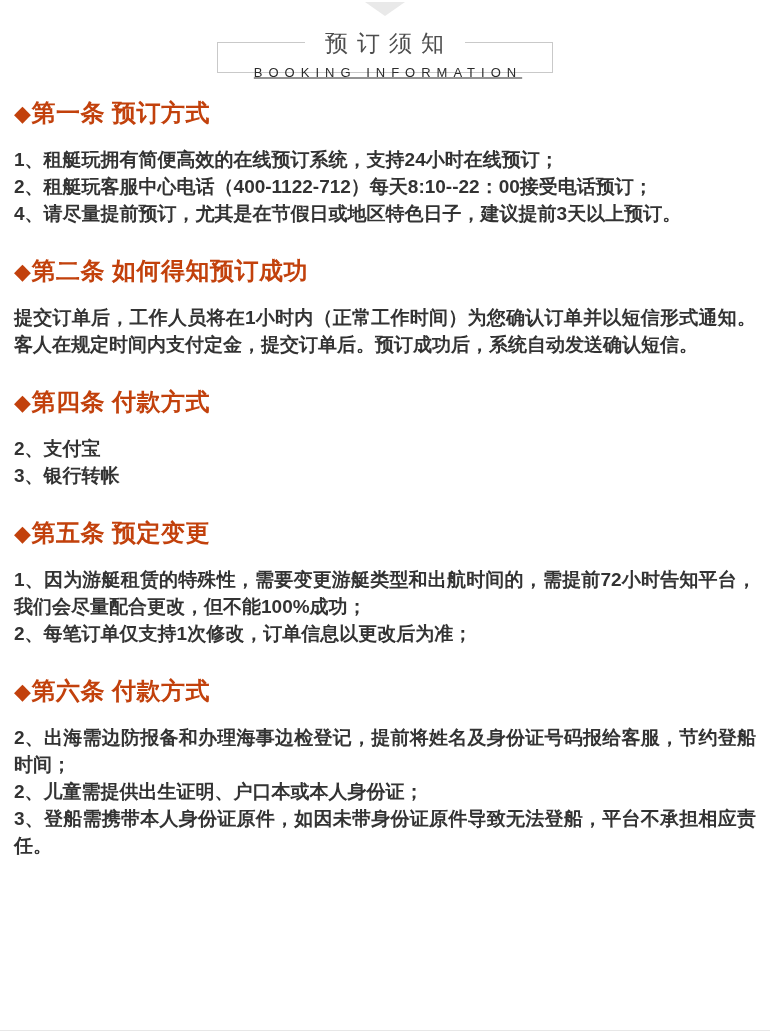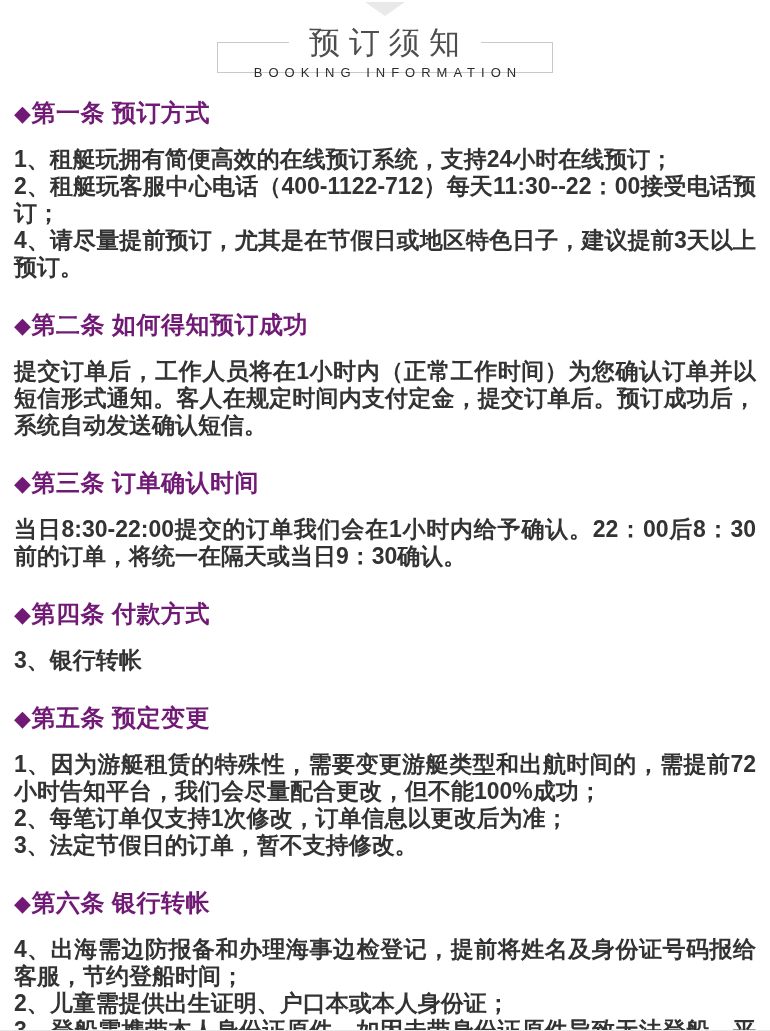--- a/index.html
+++ b/index.html
@@ -35,55 +35,56 @@
   }
   .title-cn {
     position: absolute;
     top: 0;
     left: 50%;
     transform: translate(-50%, -50%);
     margin: 0;
     padding: 0 12px 0 20px;
     background: #ffffff;
     white-space: nowrap;
-    font-size: 31px;
+    font-size: 23px;
     font-weight: 400;
     letter-spacing: 9px;
     color: #4d4d4d;
   }
   .title-en {
     position: absolute;
     bottom: 0;
     left: 50%;
     transform: translate(-50%, 50%);
     margin: 0;
     padding-left: 6px;
     white-space: nowrap;
     font-size: 13px;
     font-weight: 500;
     letter-spacing: 6px;
     color: #2b2b2b;
+    text-decoration: underline;
   }
   
   .content { padding: 0 14px; }
   .section { margin-top: 29px; }
   .section.first { margin-top: 25px; }
   .sec-heading {
     margin: 0;
     font-size: 24px;
     line-height: 30px;
     font-weight: 700;
-    color: #701a75;
+    color: #c2410c;
     letter-spacing: 0.5px;
   }
   .diamond { font-size: 22px; }
   .sec-body { margin-top: 17px; }
   .sec-item {
     margin: 0;
-    font-size: 23px;
+    font-size: 19px;
     line-height: 27px;
     font-weight: 700;
     color: #333333;
     text-align: justify;
   }
   .bottom-divider {
     position: absolute;
     left: 0;
     bottom: 0;
     width: 100%;
@@ -102,59 +103,53 @@
       <div class="title-en">BOOKING INFORMATION</div>
     </div>
   </div>
 
   <div class="content">
 
     <section class="section first">
       <h2 class="sec-heading"><span class="diamond">◆</span><span>第一条 预订方式</span></h2>
       <div class="sec-body">
         <p class="sec-item">1、租艇玩拥有简便高效的在线预订系统，支持24小时在线预订；</p>
-        <p class="sec-item">2、租艇玩客服中心电话（400-1122-712）每天11:30--22：00接受电话预订；</p>
+        <p class="sec-item">2、租艇玩客服中心电话（400-1122-712）每天8:10--22：00接受电话预订；</p>
         <p class="sec-item">4、请尽量提前预订，尤其是在节假日或地区特色日子，建议提前3天以上预订。</p>
       </div>
     </section>
 
     <section class="section">
       <h2 class="sec-heading"><span class="diamond">◆</span><span>第二条 如何得知预订成功</span></h2>
       <div class="sec-body">
         <p class="sec-item">提交订单后，工作人员将在1小时内（正常工作时间）为您确认订单并以短信形式通知。客人在规定时间内支付定金，提交订单后。预订成功后，系统自动发送确认短信。</p>
       </div>
     </section>
 
-    <section class="section">
-      <h2 class="sec-heading"><span class="diamond">◆</span><span>第三条 订单确认时间</span></h2>
-      <div class="sec-body">
-        <p class="sec-item">当日8:30-22:00提交的订单我们会在1小时内给予确认。22：00后8：30前的订单，将统一在隔天或当日9：30确认。</p>
-      </div>
-    </section>
 
     <section class="section">
       <h2 class="sec-heading"><span class="diamond">◆</span><span>第四条 付款方式</span></h2>
       <div class="sec-body">
+        <p class="sec-item">2、支付宝</p>
         <p class="sec-item">3、银行转帐</p>
       </div>
     </section>
 
     <section class="section">
       <h2 class="sec-heading"><span class="diamond">◆</span><span>第五条 预定变更</span></h2>
       <div class="sec-body">
         <p class="sec-item">1、因为游艇租赁的特殊性，需要变更游艇类型和出航时间的，需提前72小时告知平台，我们会尽量配合更改，但不能100%成功；</p>
         <p class="sec-item">2、每笔订单仅支持1次修改，订单信息以更改后为准；</p>
-        <p class="sec-item">3、法定节假日的订单，暂不支持修改。</p>
       </div>
     </section>
 
     <section class="section">
-      <h2 class="sec-heading"><span class="diamond">◆</span><span>第六条 银行转帐</span></h2>
+      <h2 class="sec-heading"><span class="diamond">◆</span><span>第六条 付款方式</span></h2>
       <div class="sec-body">
-        <p class="sec-item">4、出海需边防报备和办理海事边检登记，提前将姓名及身份证号码报给客服，节约登船时间；</p>
+        <p class="sec-item">2、出海需边防报备和办理海事边检登记，提前将姓名及身份证号码报给客服，节约登船时间；</p>
         <p class="sec-item">2、儿童需提供出生证明、户口本或本人身份证；</p>
         <p class="sec-item">3、登船需携带本人身份证原件，如因未带身份证原件导致无法登船，平台不承担相应责任。</p>
       </div>
     </section>
 
   </div>
 
   <div class="bottom-divider"></div>
 
 </div>

